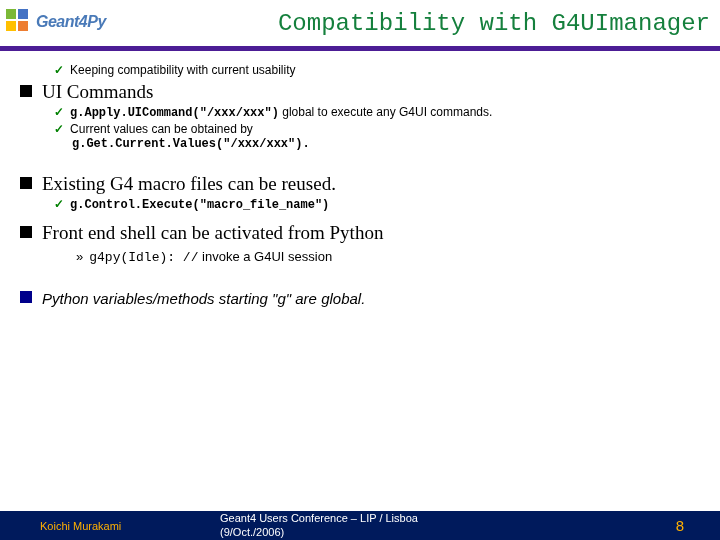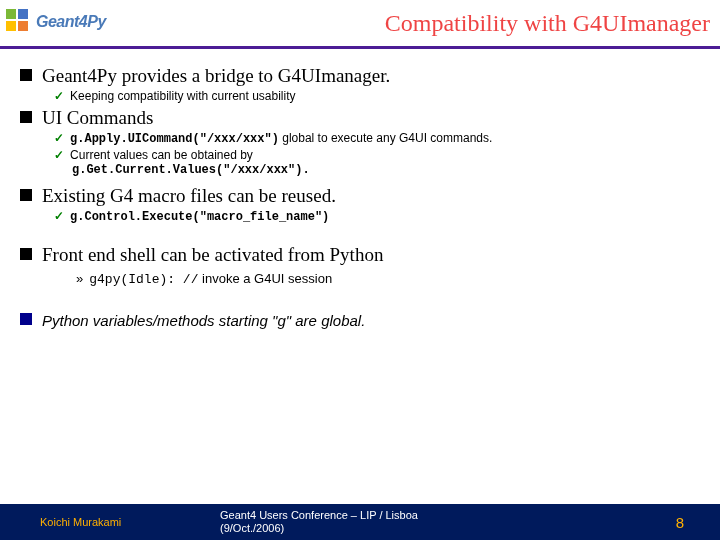--- a/index.html
+++ b/index.html
@@ -1,36 +1,36 @@
 <!DOCTYPE html>
 <html><head>
 <meta charset="utf-8">
 <style>
 html,body{margin:0;padding:0}
 body{width:720px;height:540px;background:#fff;font-family:Georgia,'Times New Roman',serif;color:#000;position:relative;overflow:hidden}
-.header{height:46px;border-bottom:3px solid #4c1d95;position:relative}
+.header{height:46px;border-bottom:5px solid #4c1d95;position:relative}
 .logo{position:absolute;left:6px;top:6px;width:130px;height:32px;display:flex;align-items:center;gap:4px}
 .logo-icon{width:26px;height:26px;position:relative}
 .logo-icon::before{content:"";position:absolute;left:0;top:0;width:10px;height:10px;background:#7bb837}
 .logo-icon::after{content:"";position:absolute;left:12px;top:0;width:10px;height:10px;background:#4472c4}
 .logo-icon2{position:absolute;left:0;top:12px;width:10px;height:10px;background:#ffc000}
 .logo-icon3{position:absolute;left:12px;top:12px;width:10px;height:10px;background:#ed7d31}
 .logo-text{font-family:'Arial Black',Arial,sans-serif;font-size:16px;font-weight:900;color:#4a7ab8;font-style:italic;letter-spacing:-0.5px}
-.title{position:absolute;right:10px;top:10px;font-size:24px;color:#ef4444;font-family:Liberation Serif, serif}
+.title{position:absolute;right:10px;top:10px;font-size:24px;color:#15803d;font-family:Liberation Mono, monospace}
 .content{padding:10px 20px 0 20px}
 .top-bullet{font-size:19px;margin:6px 0 2px 0;font-family:Georgia,serif}
 .sq{display:inline-block;width:12px;height:12px;background:#000;margin-right:10px;vertical-align:1px}
 .sq.blue{background:#00008b}
 .sub1{margin:2px 0 2px 34px;font-size:12px;font-family:Arial,sans-serif}
 .check{color:#008000;font-weight:bold;margin-right:6px;font-family:Arial,sans-serif}
 .code{font-family:'Courier New',monospace;font-weight:bold}
 .sub2{margin:5px 0 1px 56px;font-size:13px;font-family:Arial,sans-serif}
 .dq{color:#000;margin-right:6px}
 .italic{font-style:italic;font-family:Arial,sans-serif;font-size:15px}
-.footer{position:absolute;bottom:0;left:0;right:0;height:36px;background:#001a5c;color:#fff;display:flex;align-items:center;font-family:Arial,sans-serif;font-size:11px}
+.footer{position:absolute;bottom:0;left:0;right:0;height:29px;background:#001a5c;color:#fff;display:flex;align-items:center;font-family:Arial,sans-serif;font-size:11px}
 .footer-left{width:180px;padding-left:40px}
 .footer-center{flex:1;line-height:1.2}
 .footer-right{width:80px;text-align:center;color:#ffb000;font-size:15px}
 .author{color:#ffb000}
 </style>
 </head>
 <body>
 
 <div class="header">
   <div class="logo">
@@ -38,31 +38,30 @@
       <div class="logo-icon2"></div>
         <div class="logo-icon3"></div>
     </div>
     <span class="logo-text">Geant4Py</span>
   </div>
   <div class="title">Compatibility with G4UImanager</div>
 </div>
 
 <div class="content">
 
-  <div class="top-bullet"><span class="sq"></span><span>Geant4Py provides a bridge to G4UImanager.</span></div>
   <div class="sub1"><span class="check">✓</span><span>Keeping compatibility with current usability</span></div>
 
   <div class="top-bullet" style="margin-top:4px"><span class="sq"></span><span>UI Commands</span></div>
   <div class="sub1"><span class="check">✓</span><span class="code">g.Apply.UICommand("/xxx/xxx")</span><span> global to execute any G4UI commands.</span></div>
   <div class="sub1"><span class="check">✓</span><span>Current values can be obtained by </span><br><span class="code" style="margin-left:18px">g.Get.Current.Values("/xxx/xxx").</span></div>
 
-  <div class="top-bullet" style="margin-top:8px"><span class="sq"></span><span>Existing G4 macro files can be reused.</span></div>
+  <div class="top-bullet" style="margin-top:22px"><span class="sq"></span><span>Existing G4 macro files can be reused.</span></div>
   <div class="sub1"><span class="check">✓</span><span class="code">g.Control.Execute("macro_file_name")</span></div>
 
-  <div class="top-bullet" style="margin-top:20px"><span class="sq"></span><span>Front end shell can be activated from Python</span></div>
+  <div class="top-bullet" style="margin-top:10px"><span class="sq"></span><span>Front end shell can be activated from Python</span></div>
   <div class="sub2"><span class="dq">»</span><span class="code" style="font-weight:normal">g4py(Idle): //</span><span> invoke a G4UI session</span></div>
 
   <div class="top-bullet" style="margin-top:22px"><span class="sq blue"></span><span class="italic">Python variables/methods starting "g" are global.</span></div>
 
 </div>
 
 <div class="footer">
   <div class="footer-left author">Koichi Murakami</div>
   <div class="footer-center">
     <span>Geant4 Users Conference – LIP / Lisboa</span><br>

